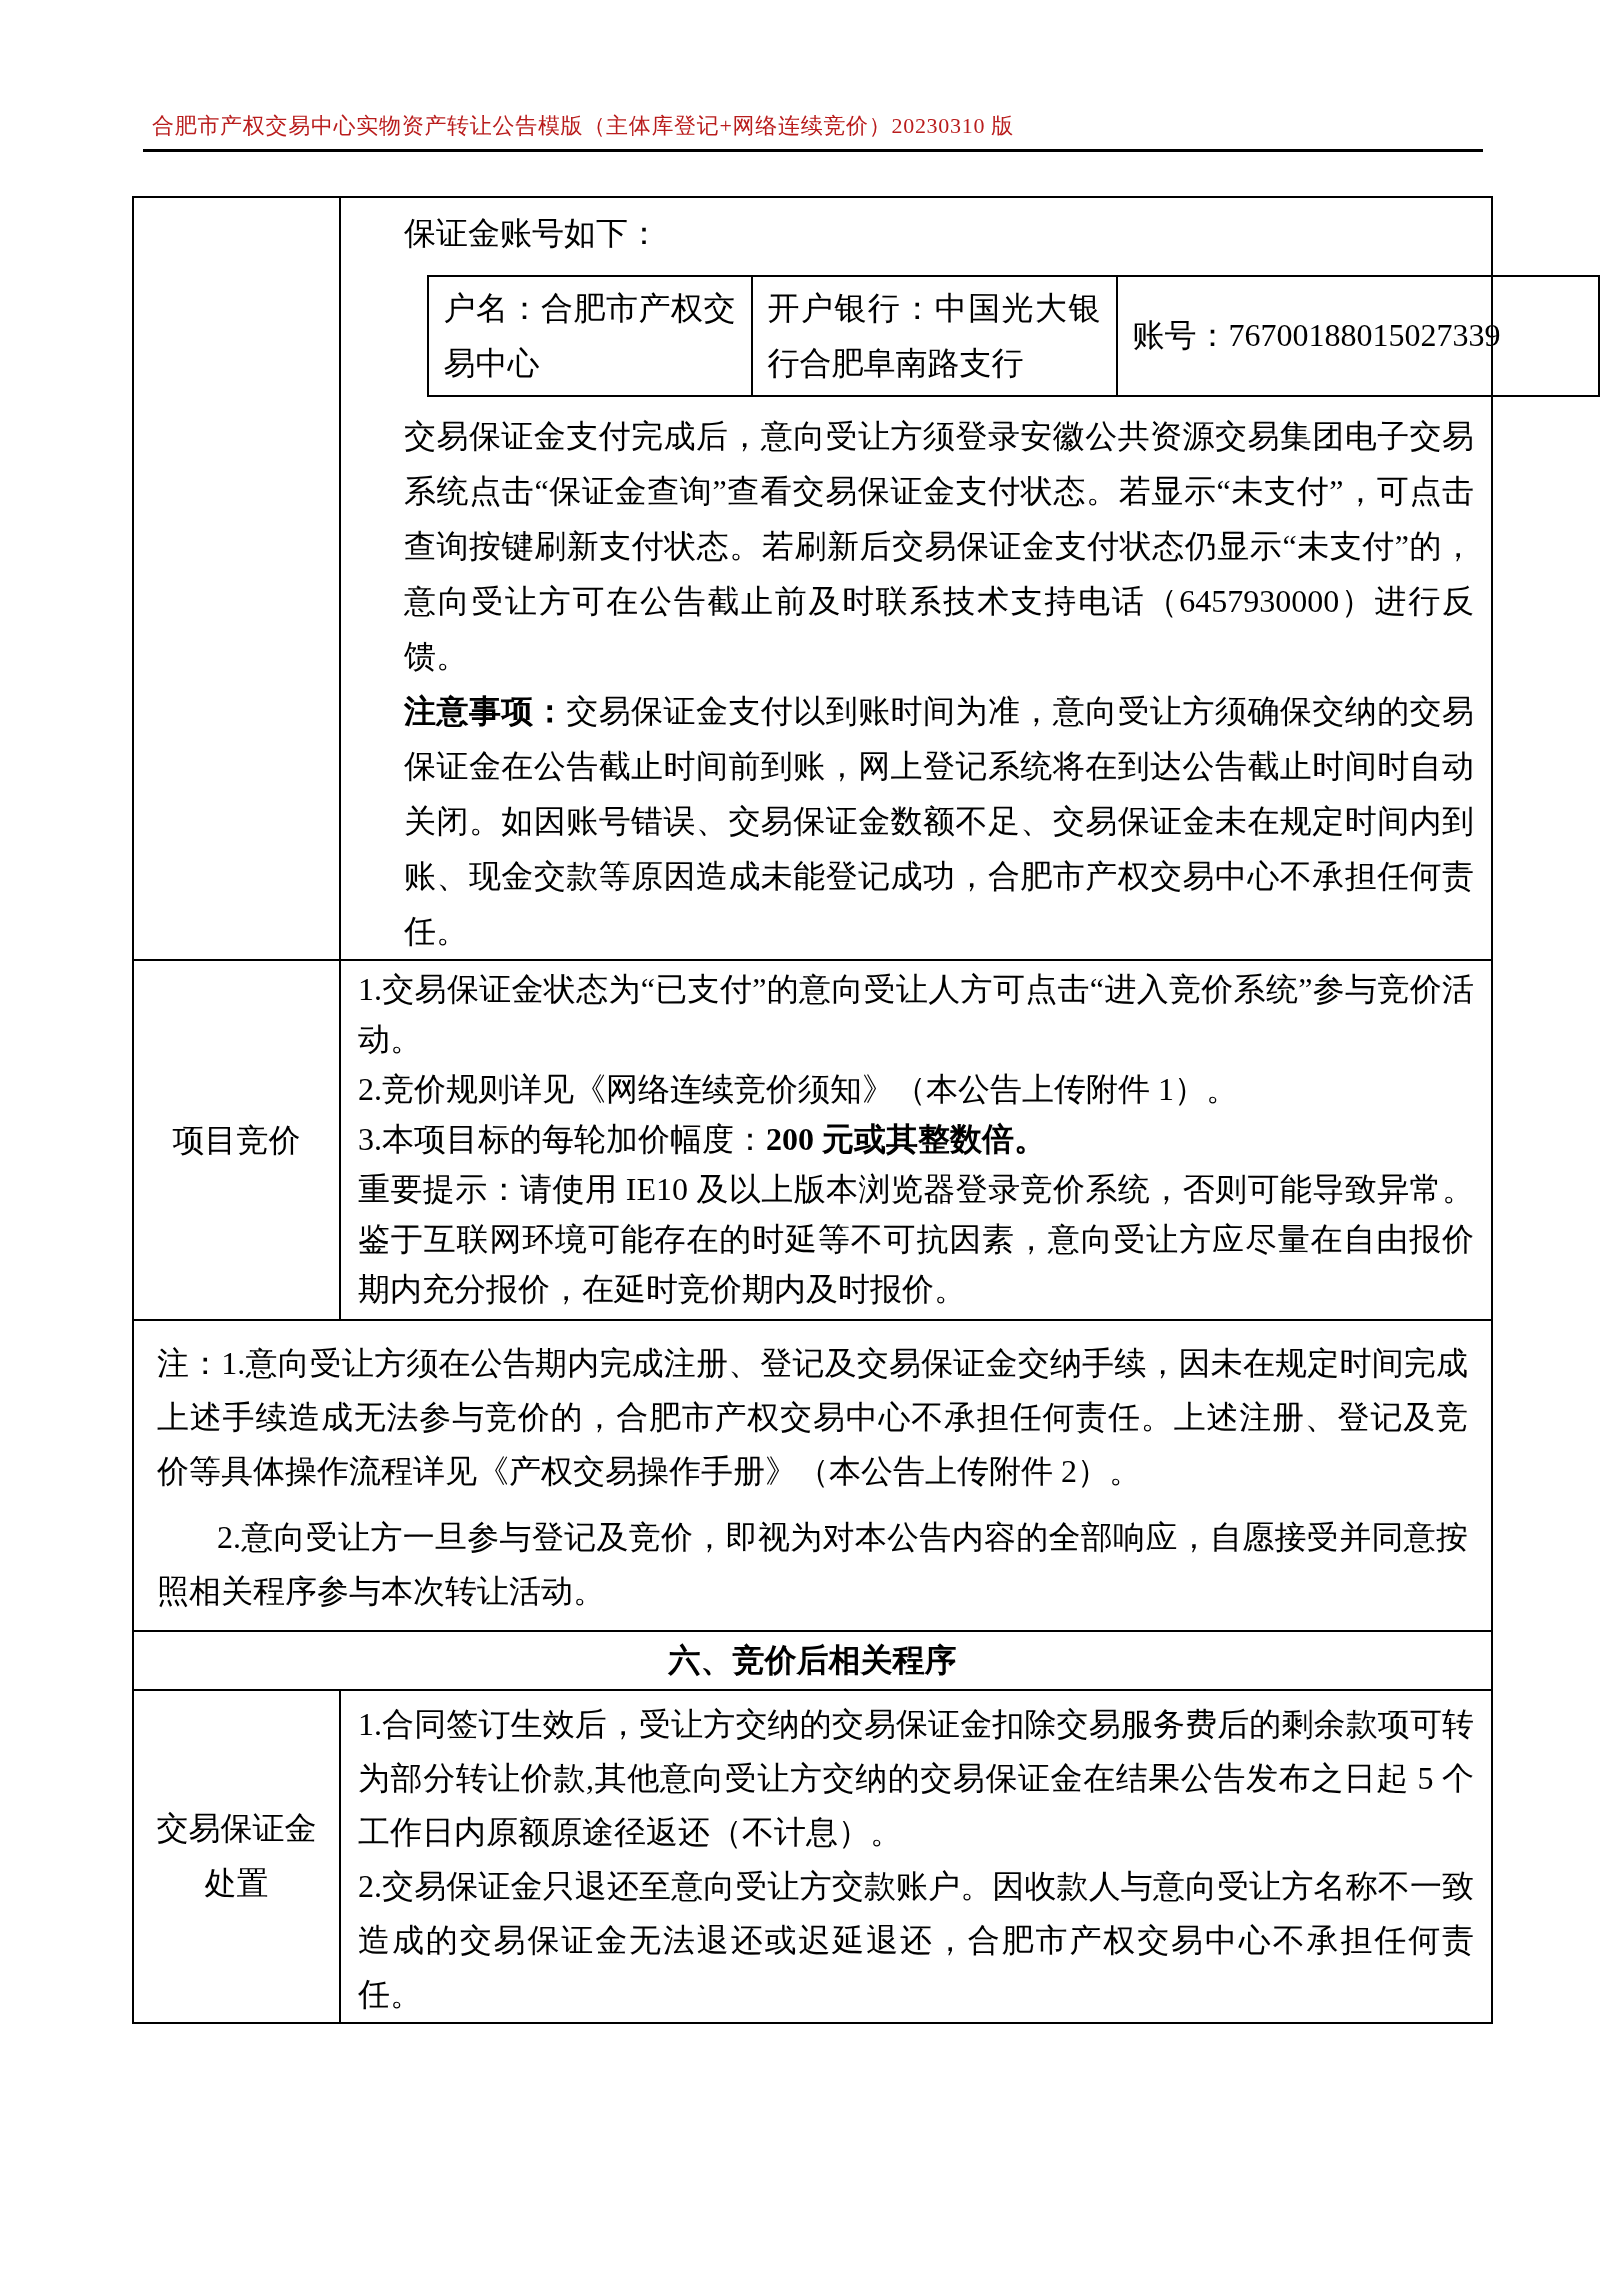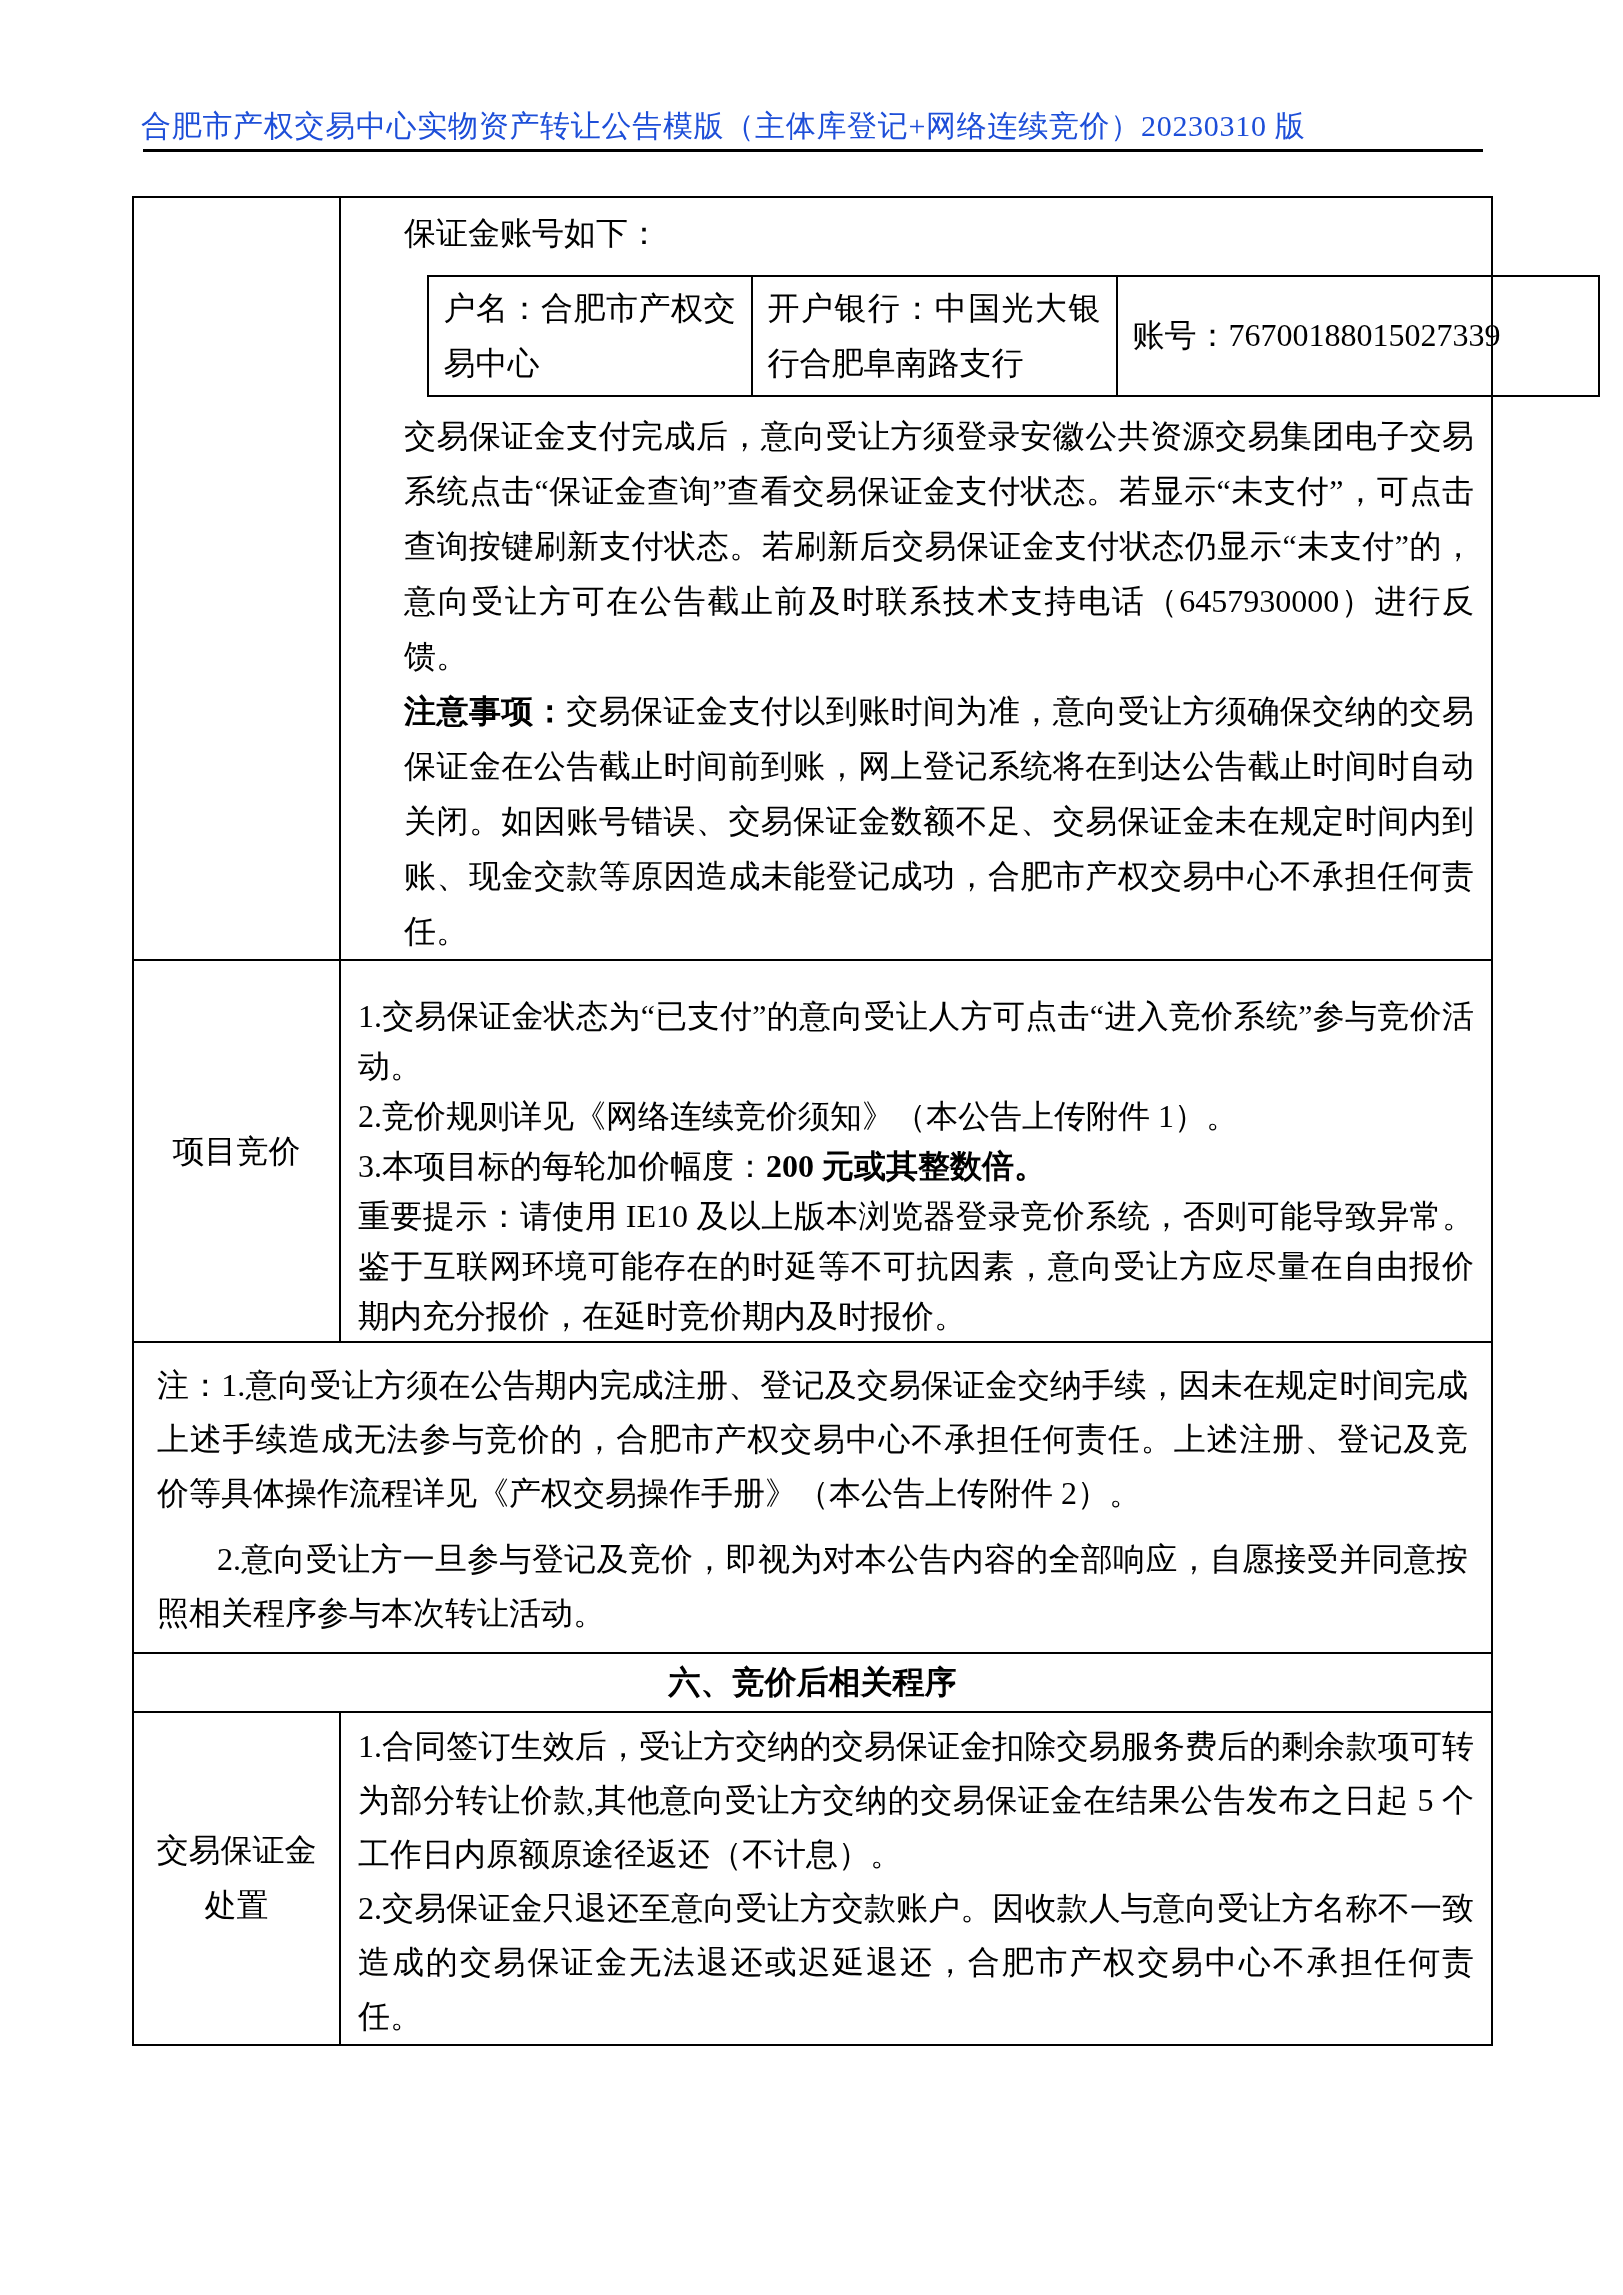--- a/index.html
+++ b/index.html
@@ -4,23 +4,23 @@
 <style>
   html,body{margin:0;padding:0;}
   body{
     width:1623px;height:2295px;
     background:#ffffff;
     position:relative;
     font-family:"Liberation Serif","DejaVu Serif",serif;
     color:#000;
   }
   .doc-title{
-    position:absolute;left:141px;top:111px;
-    font-size:30px;line-height:30px;
-    color:#1d4ed8;
+    position:absolute;left:152px;top:111px;
+    font-size:22px;line-height:30px;
+    color:#b91c1c;
     white-space:nowrap;
     letter-spacing:0.7px;
   }
   .title-rule{
     position:absolute;left:143px;top:149px;
     width:1340px;height:3.4px;background:#000;
   }
   table.main{
     position:absolute;left:132px;top:196px;
     width:1359px;
@@ -38,21 +38,21 @@
   }
   td.label-cell span{display:block;}
   .content{
     padding:6.8px 17px 0 17px;
     font-size:32px;line-height:55px;
     text-align:justify;
     text-justify:inter-ideograph;
   }
   .content p{margin:0;}
   .row-a .content{padding-top:8.2px;margin-left:46px;}
-  .row-b .content{line-height:50px;padding-top:2.7px;margin-top:27px;}
+  .row-b .content{line-height:50px;padding-top:2.7px;}
   .row-note-cell{
     padding:2.7px 11px 0 11px;
     font-size:32px;line-height:54px;
     text-align:justify;text-justify:inter-ideograph;
   }
   .row-note-cell p{margin:12px;}
   .para-indent{text-indent:60px;}
   .section-header-cell{
     height:57px;
     text-align:center;vertical-align:middle;

